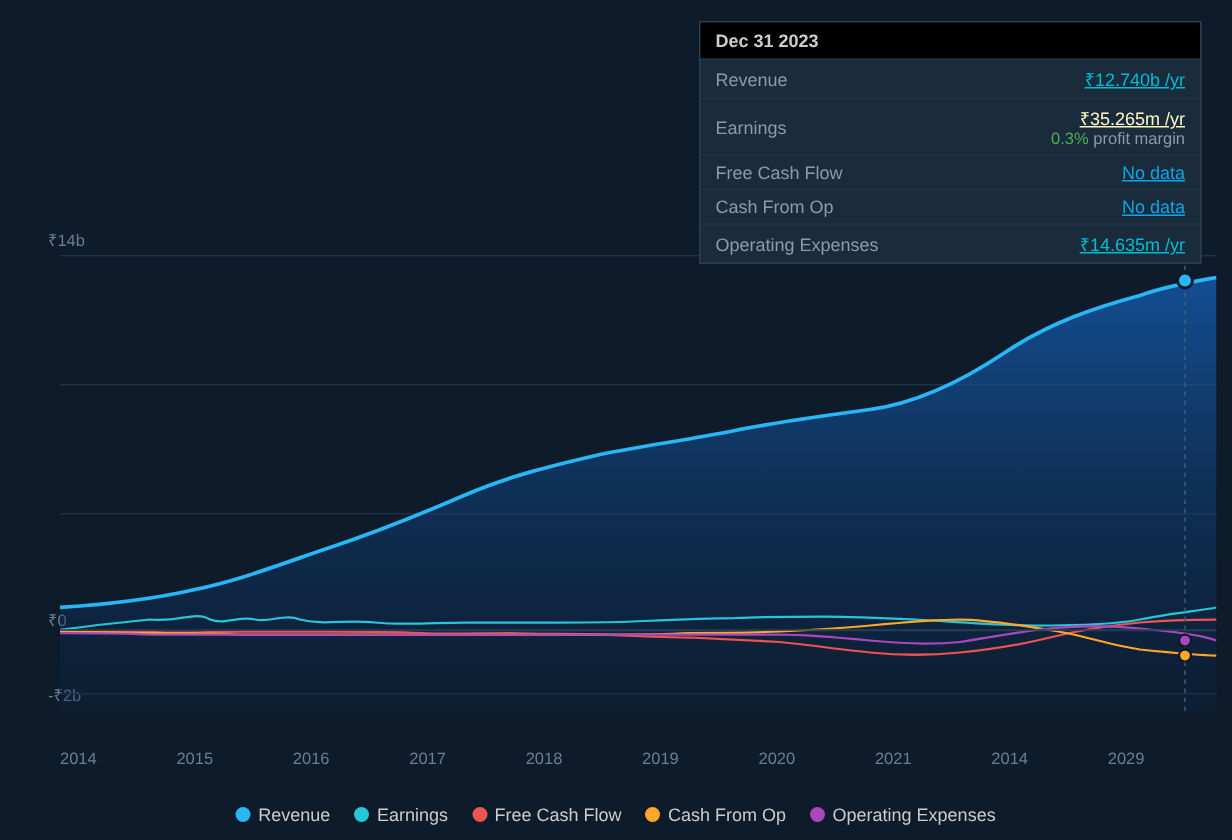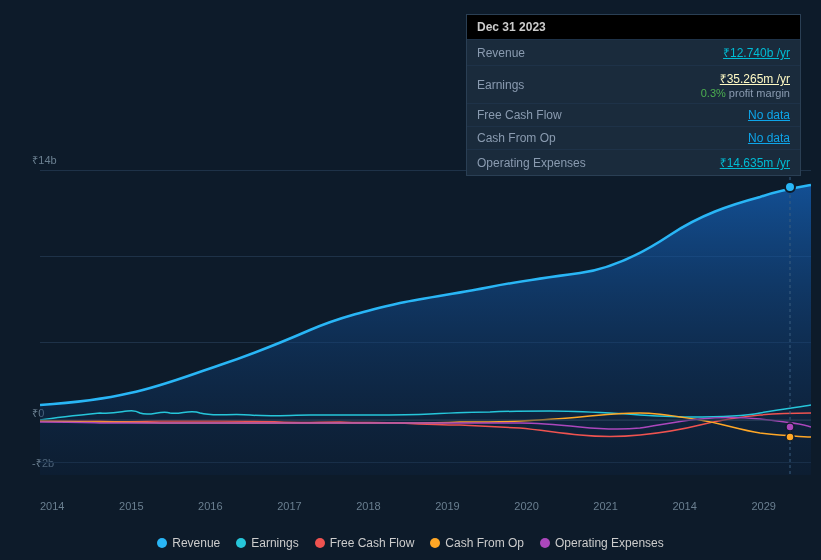--- a/index.html
+++ b/index.html
@@ -80,21 +80,21 @@
 
     .y-label-top { top: 152px; }
     .y-label-zero { top: 405px; }
     .y-label-neg { top: 455px; }
 
     
     .x-labels {
       position: absolute;
       bottom: 48px;
       left: 0;
-      right: 5px;
+      right: 18px;
       display: flex;
       justify-content: space-between;
       padding: 0 40px 0 40px;
     }
 
     .x-label {
       color: #6a7f90;
       font-size: 11px;
       text-align: center;
     }

